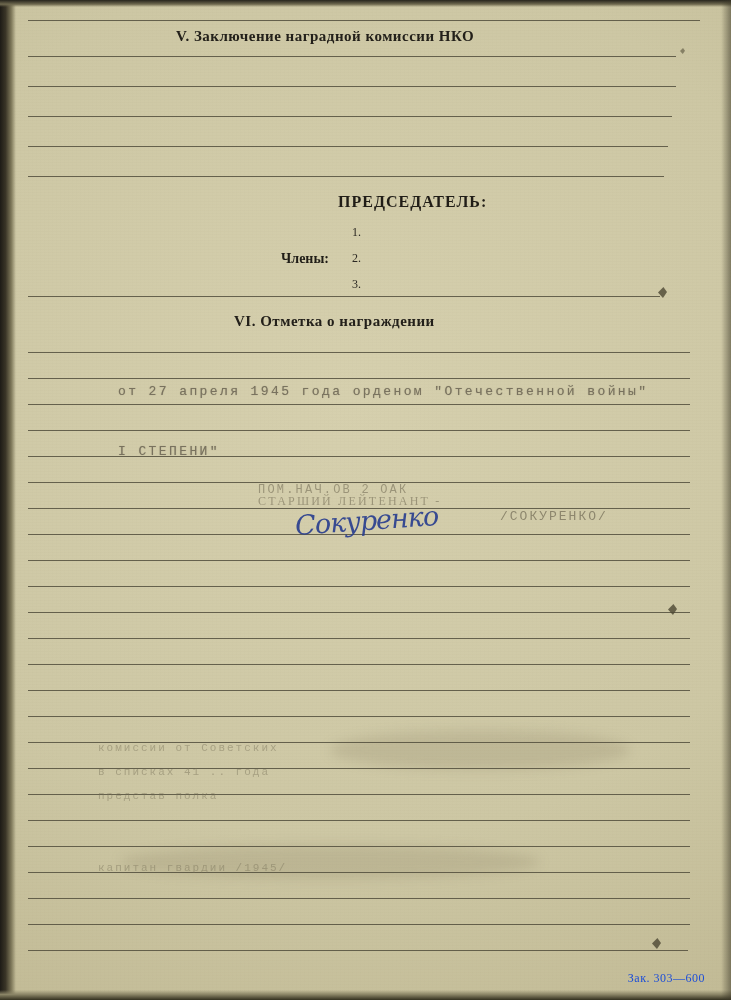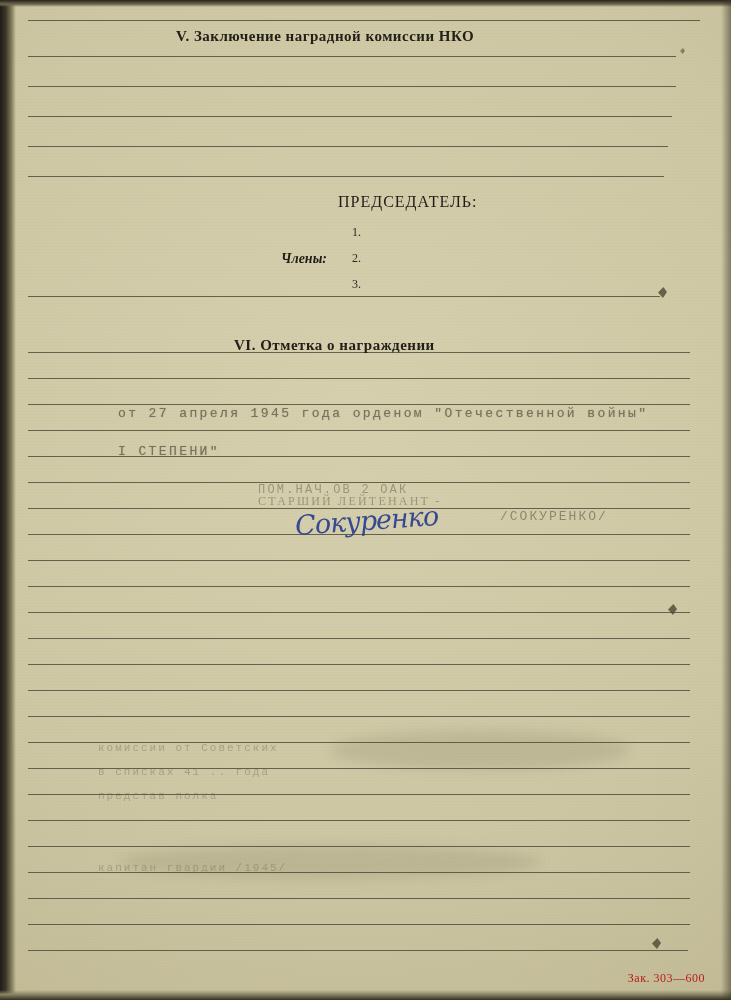--- a/index.html
+++ b/index.html
@@ -75,39 +75,37 @@
   }
   #heading-5 {
     top: 28px;
     left: 176px;
     font-size: 15px;
   }
   #heading-6 {
     top: 313px;
     left: 234px;
     font-size: 15px;
-    margin-top: 24px;
   }
   #chairman {
     position: absolute;
     top: 193px;
     left: 338px;
     font-size: 16px;
-    font-weight: normal;
+    font-weight: bold;
     letter-spacing: 1px;
     color: #201d17;
   }
   #members-label {
     position: absolute;
     top: 251px;
     left: 281px;
     font-size: 14px;
     font-weight: bold;
     color: #201d17;
-    font-style: italic;
   }
   .member-num {
     position: absolute;
     left: 352px;
     font-size: 12px;
     color: #2b2822;
   }
   #m1 { top: 225px; }
   #m2 { top: 251px; }
   #m3 { top: 277px; }
@@ -117,21 +115,21 @@
     position: absolute;
     font-family: "Liberation Mono", monospace;
     font-size: 13px;
     letter-spacing: 2.4px;
     color: #6a6352;
     white-space: nowrap;
     opacity: .85;
     text-shadow: 0 0 1px rgba(90,84,66,.5);
   }
   #typed-1 { top: 381px; left: 170px; }
-  #typed-2 { top: 406px; left: 118px; }
+  #typed-2 { top: 384px; left: 118px; }
   #typed-3 { top: 444px; left: 118px; }
 
   .typed-faint {
     position: absolute;
     font-family: "Liberation Mono", monospace;
     font-size: 12px;
     letter-spacing: 2.2px;
     color: #8e876d;
     white-space: nowrap;
     opacity: .8;
@@ -181,21 +179,21 @@
   #nick-2 { top: 604px; left: 668px; }
   #nick-3 { top: 938px; left: 652px; }
   #nick-4 { top: 48px;  left: 680px; width: 5px; height: 6px; opacity:.55; }
 
   #footer-code {
     position: absolute;
     bottom: 14px;
     right: 26px;
     font-size: 12px;
     font-family: "Liberation Serif", serif;
-    color: #b91c1c;
+    color: #1d4ed8;
     letter-spacing: .5px;
   }
 
   
   .smudge {
     position: absolute;
     border-radius: 50%;
     filter: blur(6px);
     background: rgba(120,112,82,.18);
   }

